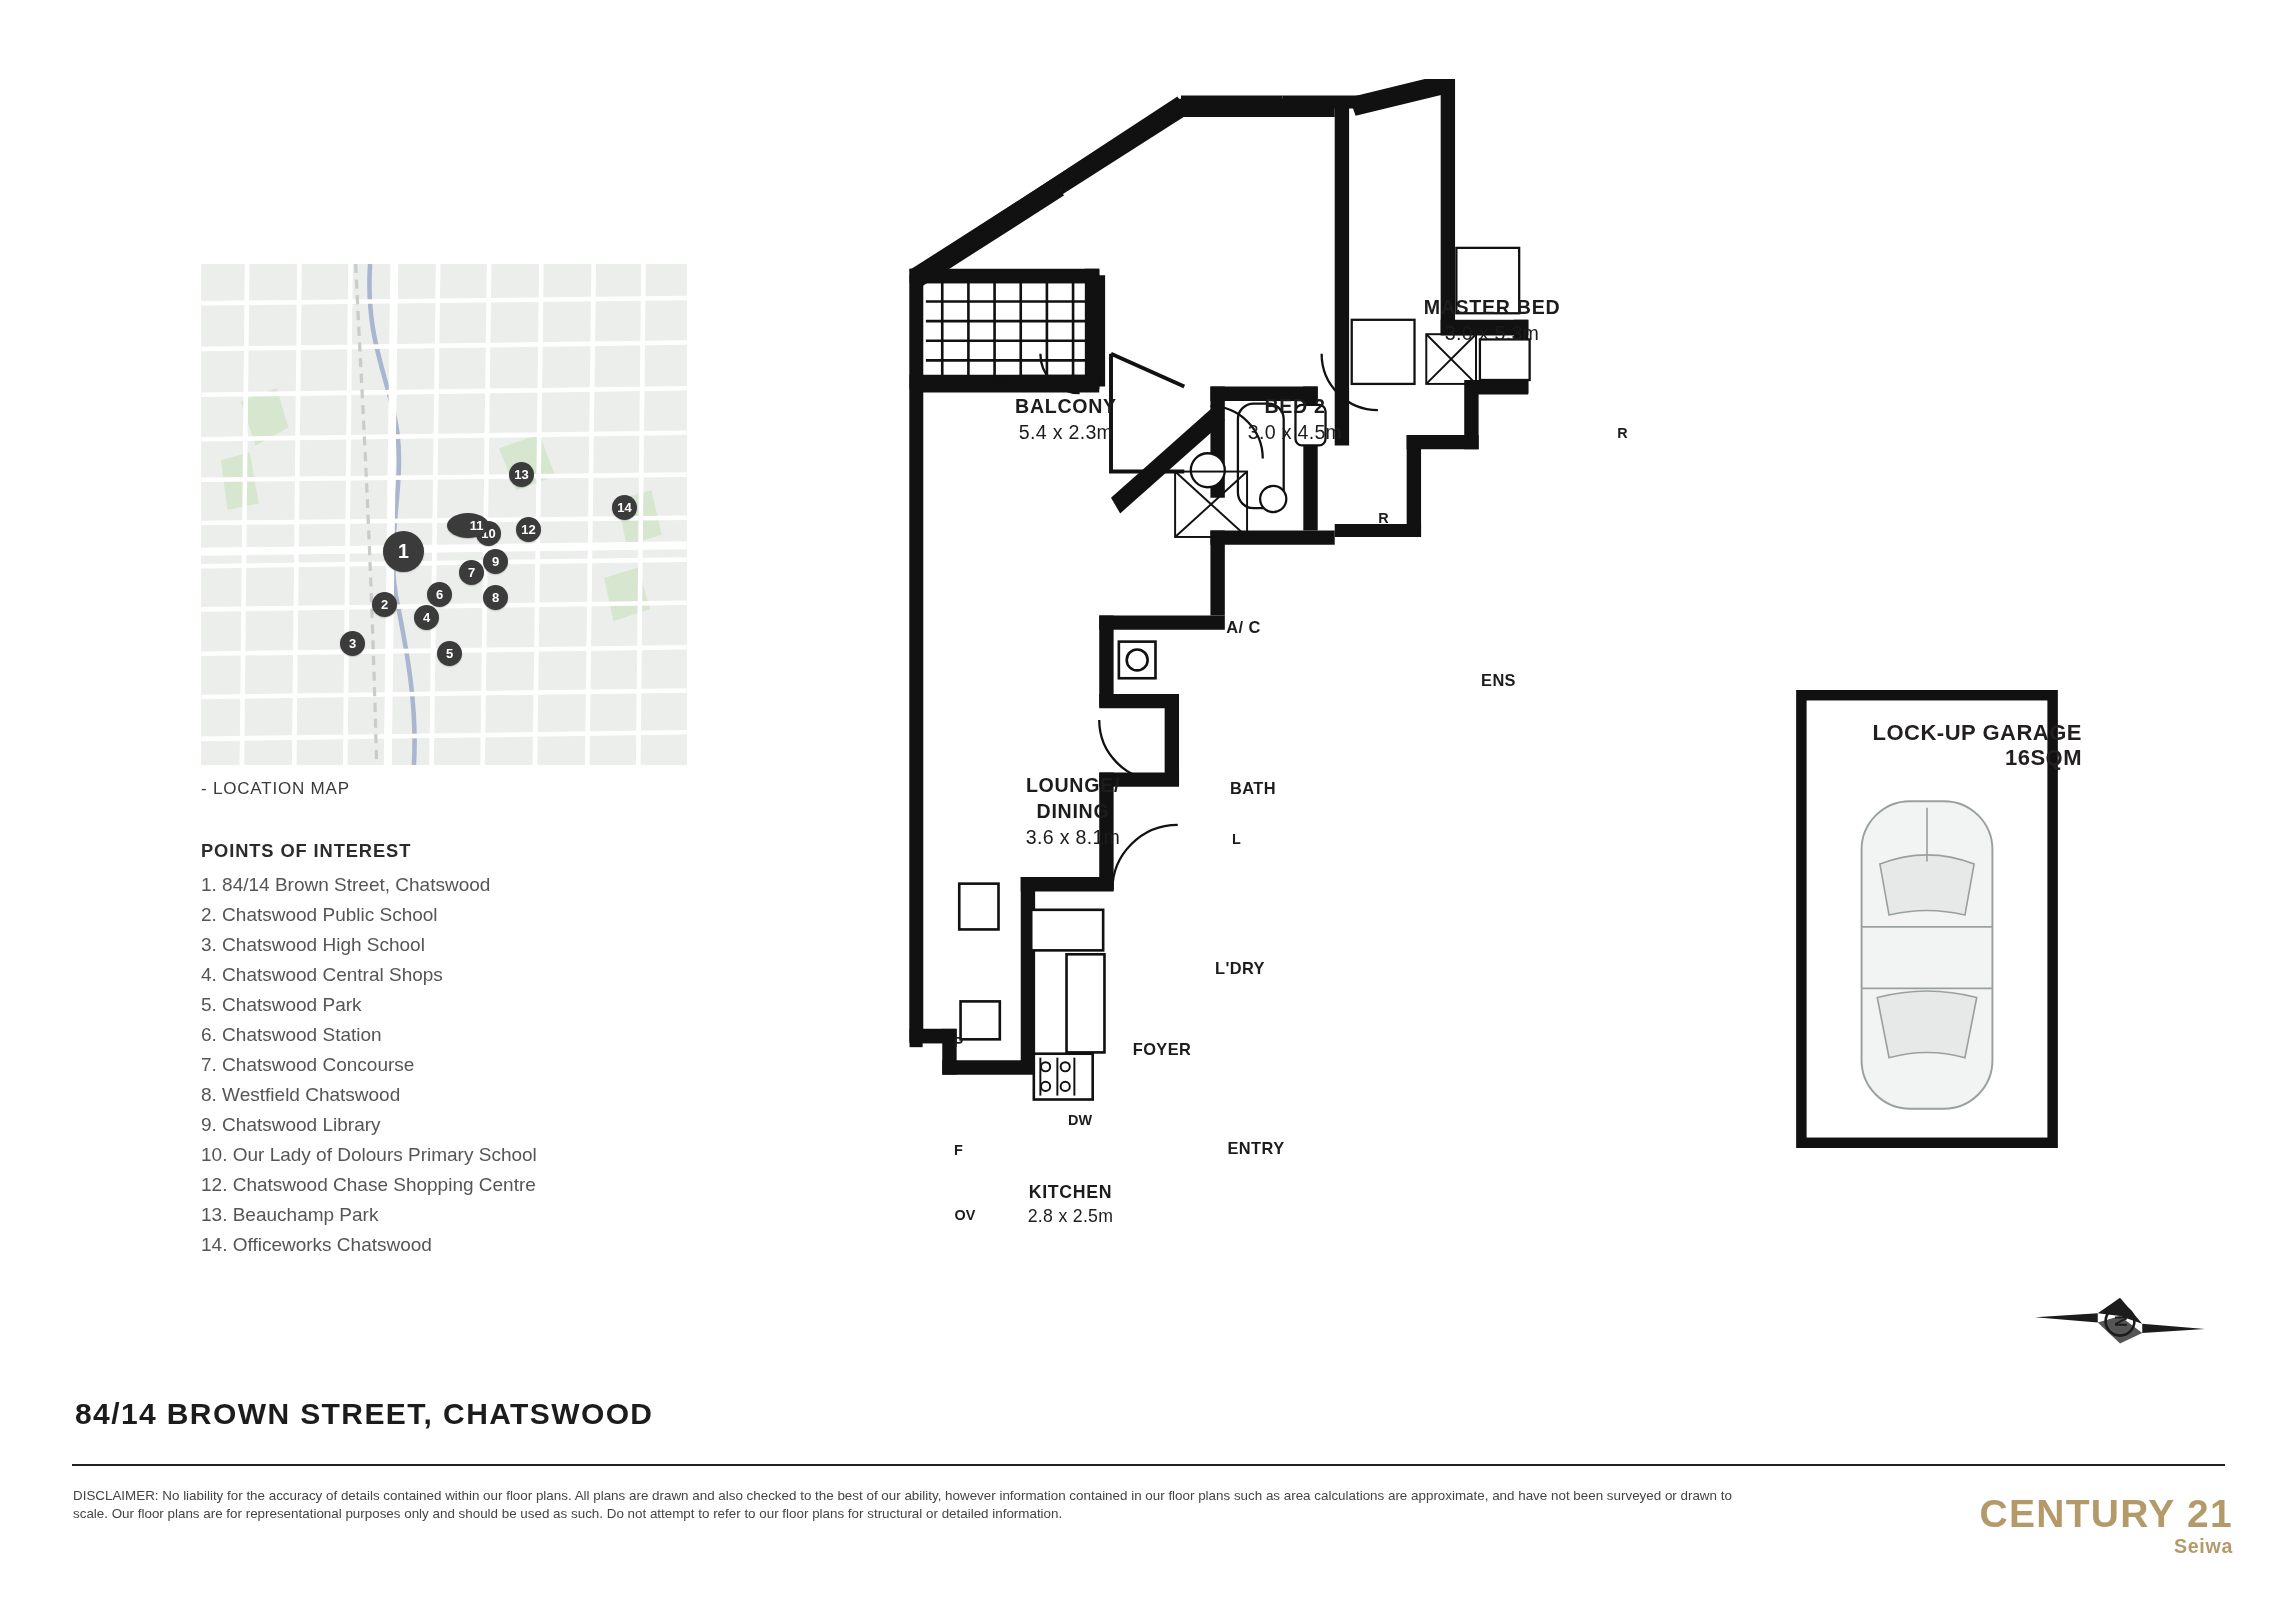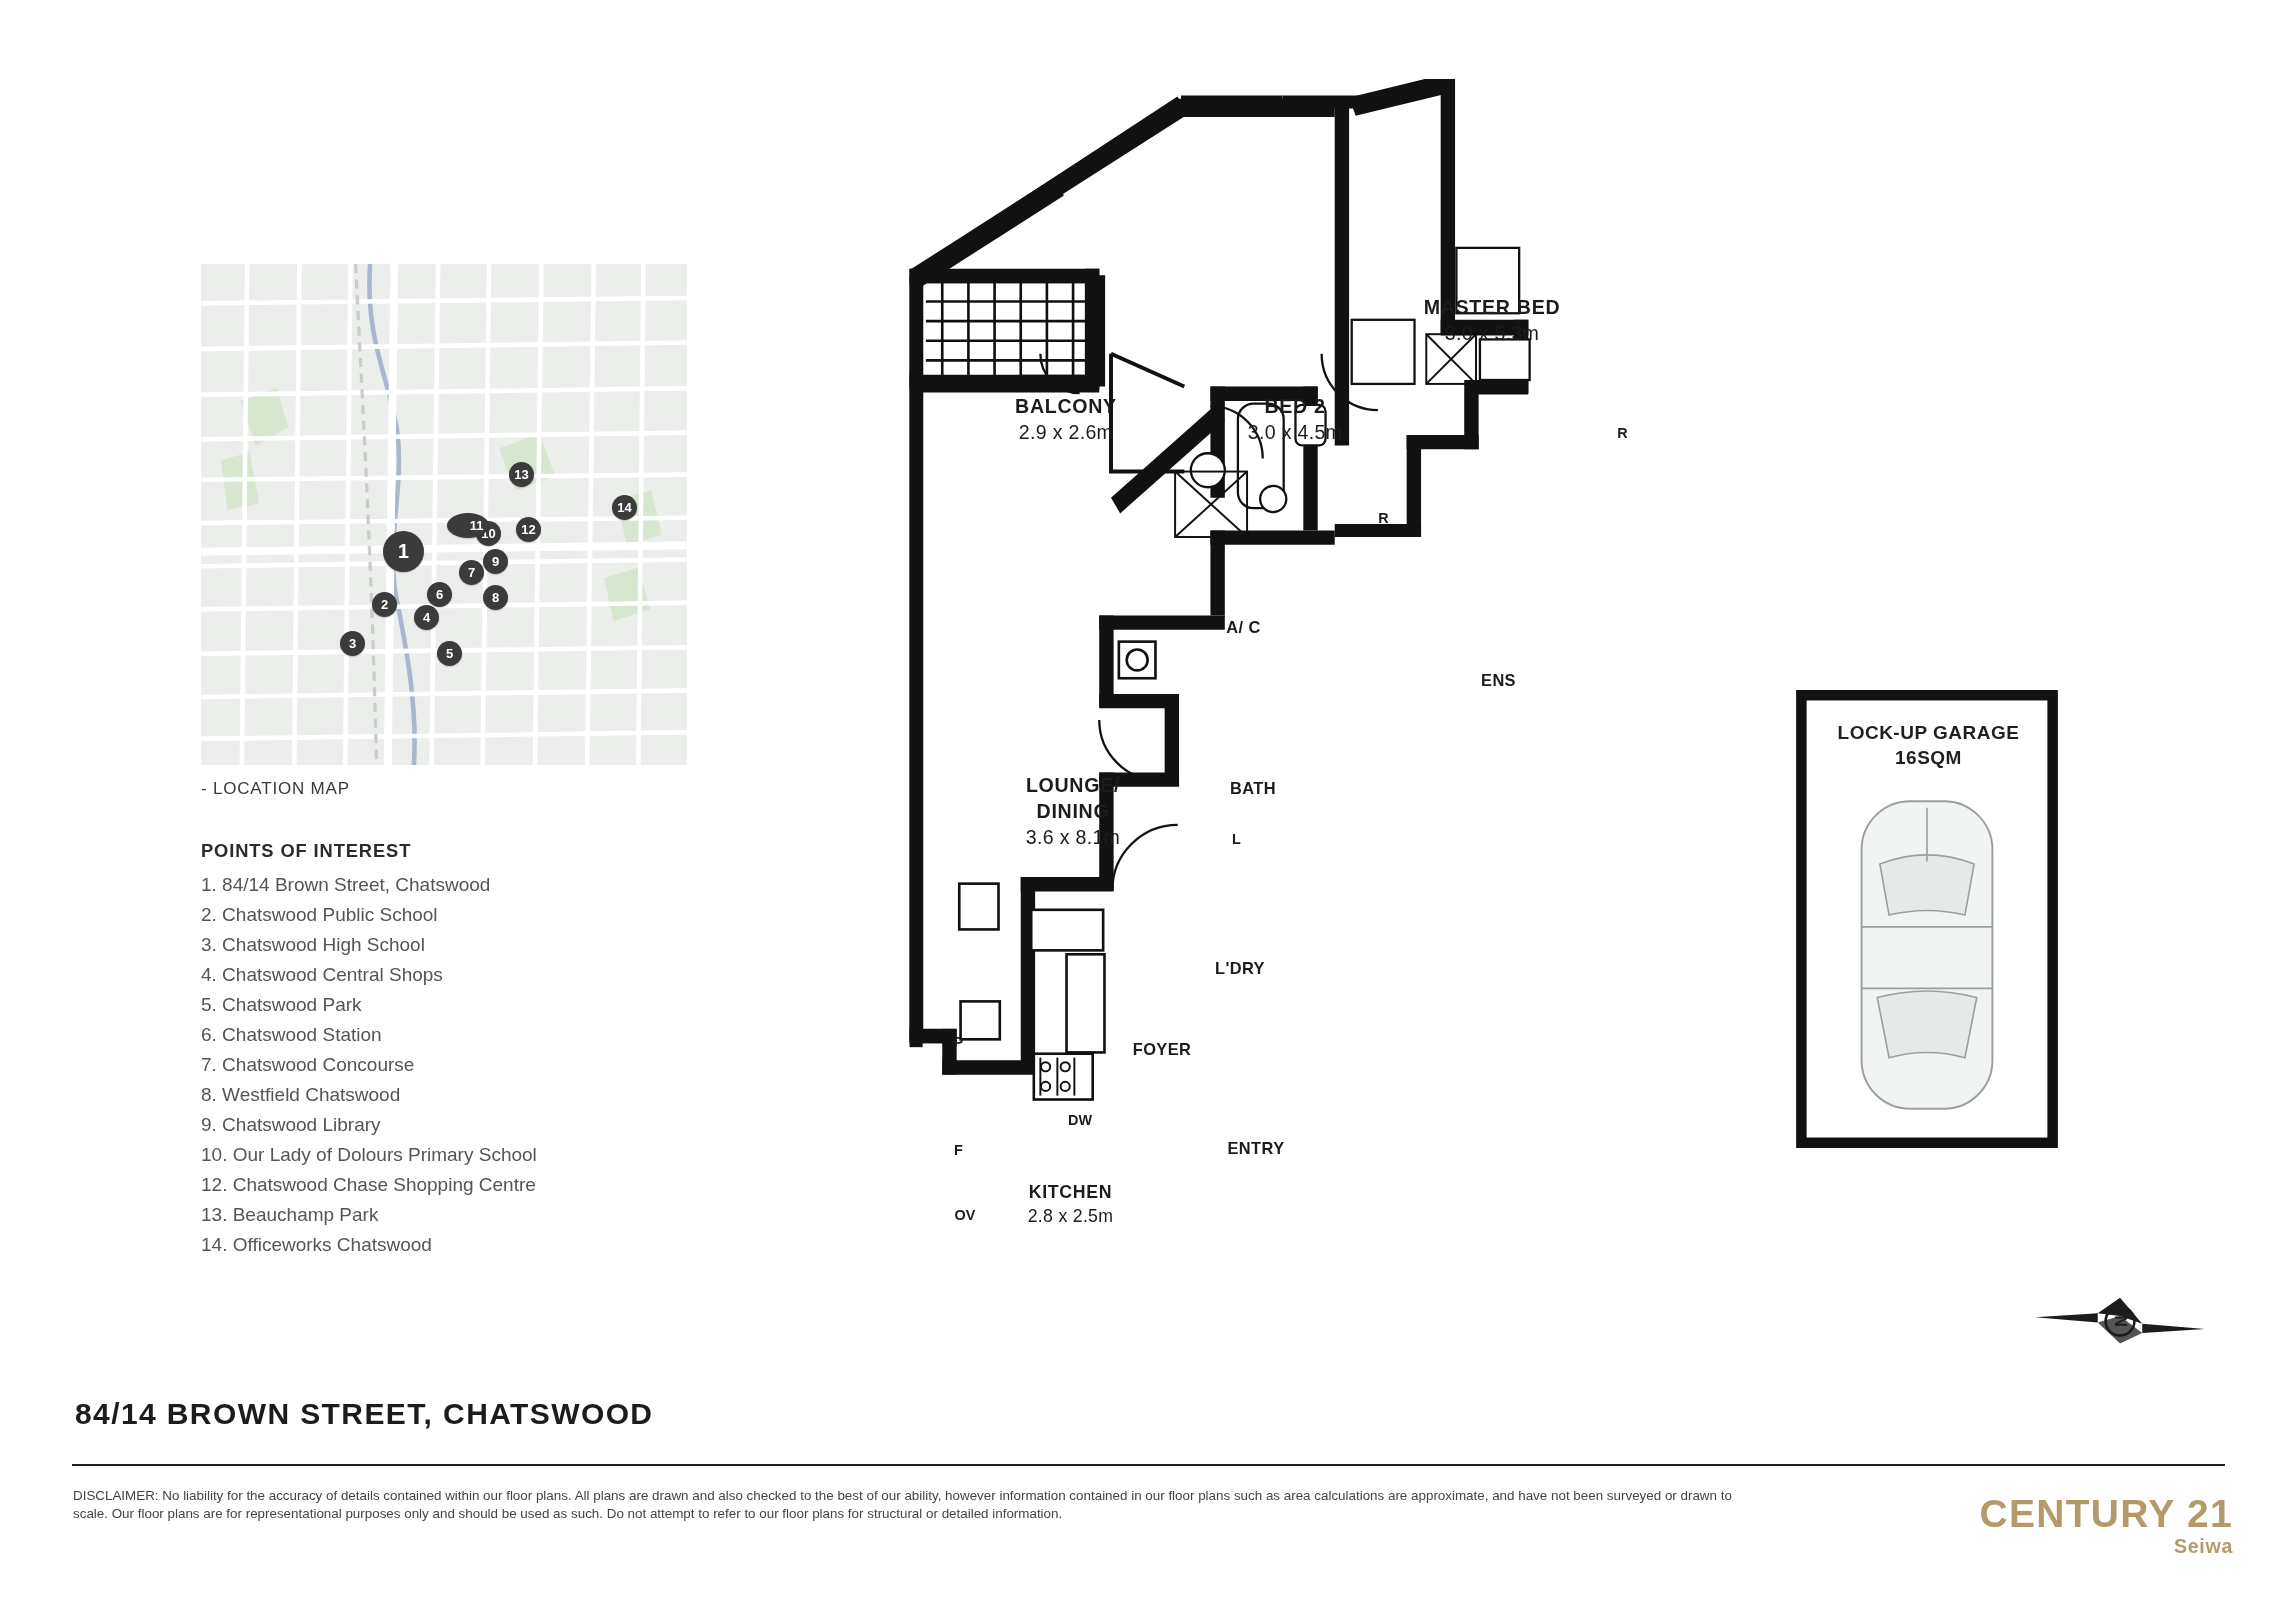--- a/index.html
+++ b/index.html
@@ -62,21 +62,21 @@
   }
   .tiny-label {
     position:absolute; text-align:center;
     font-size:14.4px; font-weight:600; color:#1c1c1c;
   }
 
   
   .garage { position:absolute; left:1796px; top:690px; width:262px; height:458px; }
   .garage-label {
     position:absolute; left:1806px; top:720px; width:245px;
-    text-align:center; font-size:19px; font-weight:700; letter-spacing:0.5px; line-height:25px;
+    text-align:right; font-size:22px; font-weight:700; letter-spacing:0.5px; line-height:25px;padding-left:31px;
   }
 
   
   .compass { position:absolute; left:2035px; top:1283px; width:170px; height:79px; }
 
   
   .address {
     position:absolute; left:75px; top:1397px;
     font-size:30px; font-weight:700; letter-spacing:1.4px; color:#1c1c1c;
   }
@@ -333,21 +333,21 @@
       </g>
 
       <g stroke="#111111" stroke-width="3" fill="none">
         <path d="M180 462 L140 462"></path>
         <path d="M150 455 L138 462 L150 469"></path>
       </g>
     </svg>
   </div>
 
   <div class="room-label" style="left:968px; top:393px; width:196px;">
-    <span>BALCONY</span><br><span class="dim">2.9 x 2.6m</span>
+    <span>BALCONY</span><br><span class="dim">5.4 x 2.3m</span>
   </div>
   <div class="room-label" style="left:1197px; top:393px; width:196px;">
     <span>BED 2</span><br><span class="dim">3.0 x 4.5m</span>
   </div>
   <div class="room-label" style="left:1381px; top:294px; width:222px;">
     <span>MASTER BED</span><br><span class="dim">3.0 x 5.3m</span>
   </div>
   <div class="room-label" style="left:975px; top:772px; width:196px;">
     <span>LOUNGE/</span><br><span>DINING</span><br><span class="dim">3.6 x 8.1m</span>
   </div>

